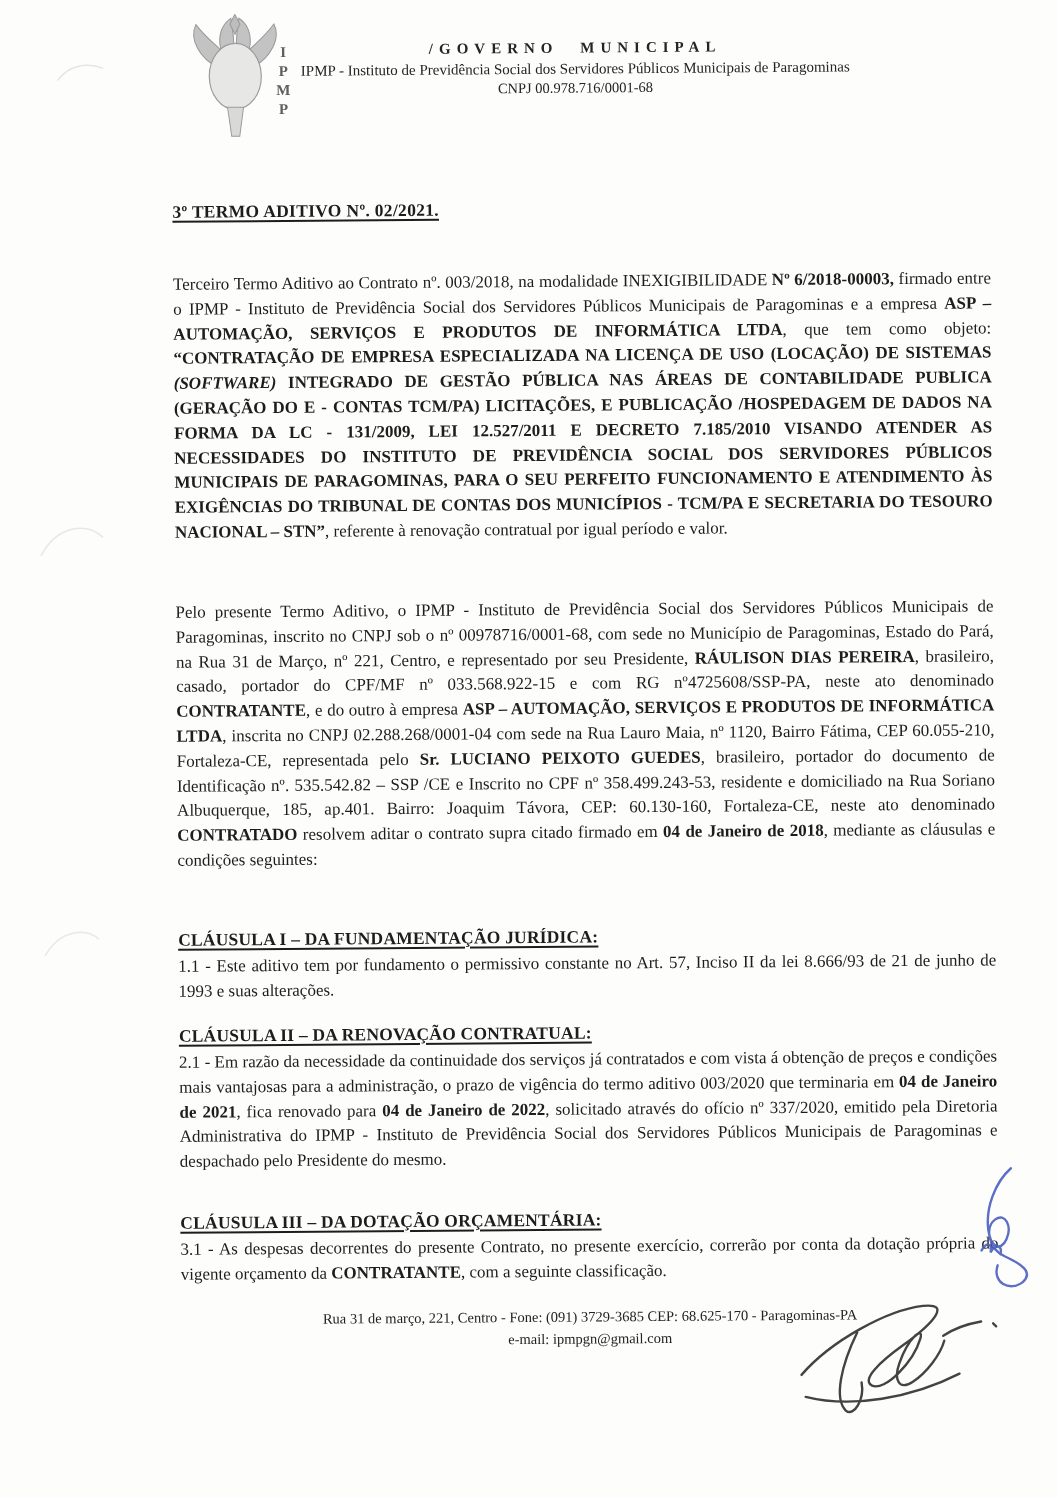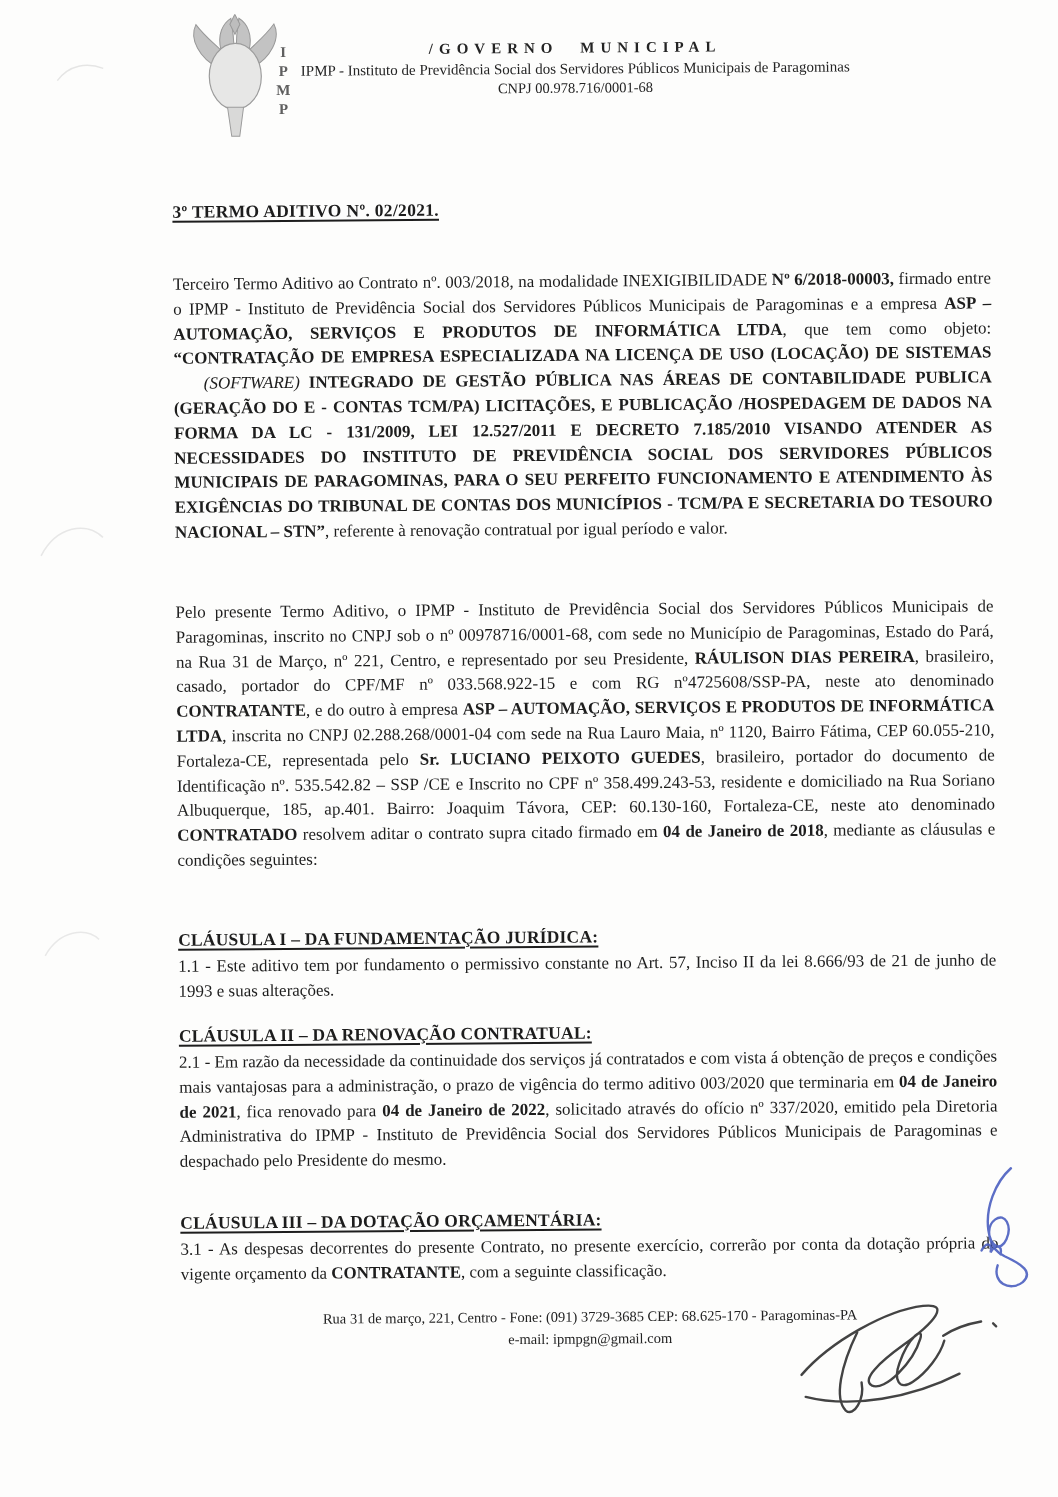--- a/index.html
+++ b/index.html
@@ -31,21 +31,21 @@
   }
   .u { text-decoration:underline; text-decoration-thickness:1.6px; text-underline-offset:3px; }
   .para, .clause-body {
     position:absolute; left:176px; width:818px;
     font-size:17px; line-height:24.8px; text-align:justify;
   }
   .clause { position:absolute; left:176px; width:818px; }
   .clause .clause-body { position:static; width:auto; margin-top:4px; }
   .clause-heading { font-size:17.5px; font-weight:bold; letter-spacing:.2px; }
   .b  { font-weight:bold; }
-  .bi { font-weight:normal; font-style:italic;margin-left:30px; }
+  .bi { font-weight:bold; font-style:italic; }
 
   .p1 { top:270px; }
   .p2 { top:598px; }
   .c1 { top:927px; }
   .c2 { top:1023px; }
   .c3 { top:1210px; }
 
   .footer {
     position:absolute; left:176px; top:1306px; width:818px;
     text-align:center; font-size:14.5px; line-height:22px; color:#222;

